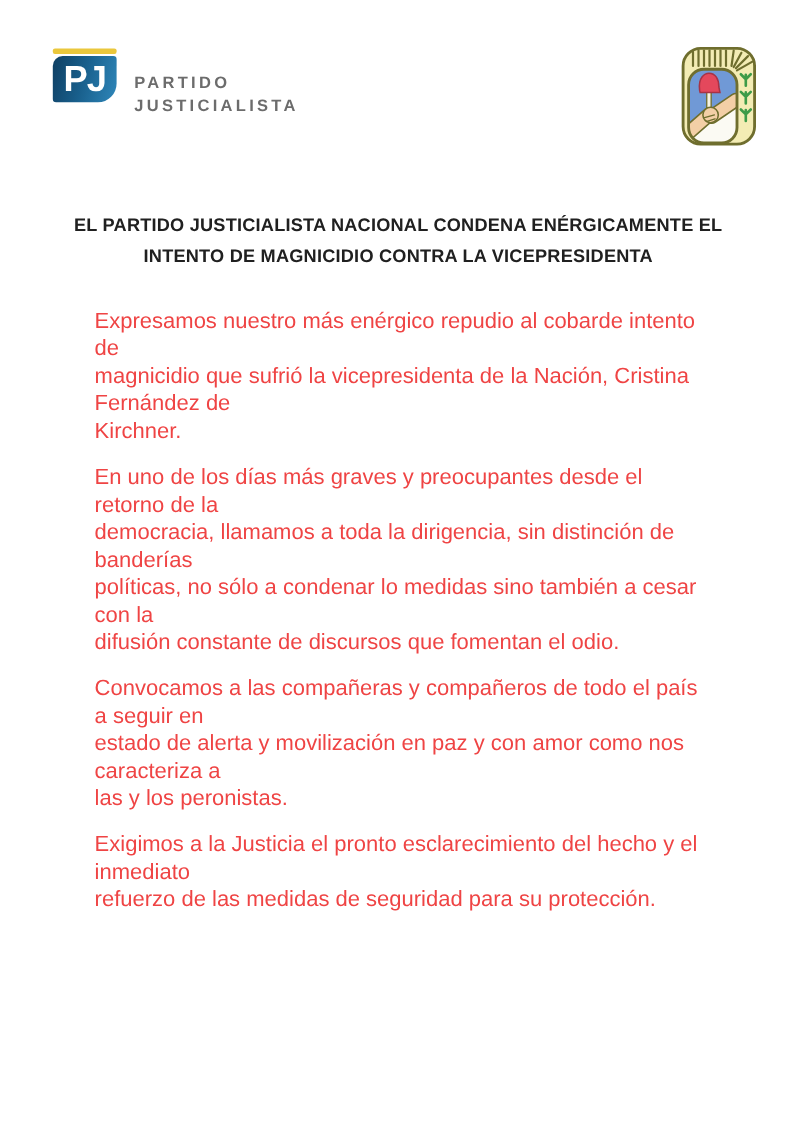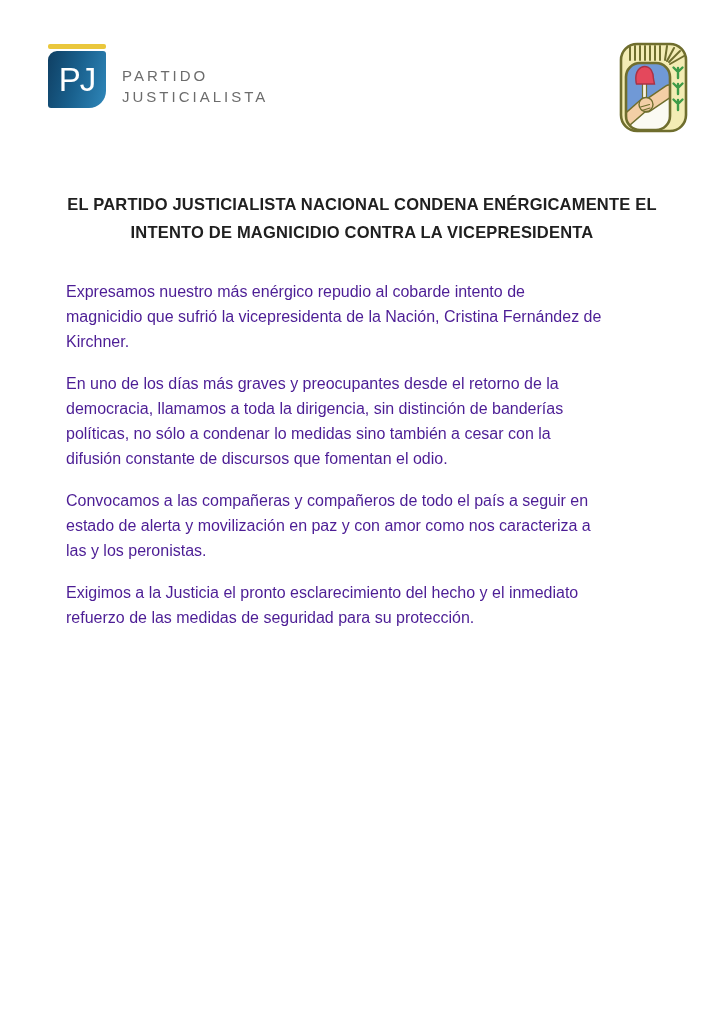--- a/index.html
+++ b/index.html
@@ -24,57 +24,57 @@
   }
   .logo { display: flex; align-items: flex-start; }
   .logo-mark { width: 58px; }
   .logo-bar {
     width: 58px; height: 5px;
     background: #eac73c;
     border-radius: 2px;
     margin-bottom: 2px;
   }
   .logo-square {
-    width: 58px; height: 57px;
+    width: 58px; height: 42px;
     background: linear-gradient(105deg, #0f3f63 0%, #19608d 48%, #2f87ba 100%);
     border-radius: 9px 3px 17px 3px;
     color: #ffffff;
-    font-weight: normal;
+    font-weight: bold;
     font-size: 33px;
     letter-spacing: -1px;
     display: flex; align-items: center; justify-content: center;
   }
   .logo-word {
     margin-left: 16px;
     margin-top: 21px;
     font-size: 15px;
     line-height: 21px;
     letter-spacing: 3px;
     color: #6c6c6c;
-    font-weight: 400;
+    font-weight: 700;
   }
   .crest { width: 76px; margin-top: -3px; margin-right: 2px; }
 
   
   .content { padding: 0 40px; }
   .title {
     margin-top: 51px;
     text-align: center;
     font-size: 16.5px;
     line-height: 28px;
     font-weight: bold;
     color: #202020;
     letter-spacing: 0.2px;
   }
   .para {
-    margin-left: 26px;
+    margin-left: 46px;
     margin-right: 40px;
-    font-size: 16px;
+    font-size: 20px;
     line-height: 25px;
-    color: #4c1d95;
+    color: #ef4444;
   }
   .para:first-of-type { margin-top: 33px; }
   .para + .para { margin-top: 17px; }
 </style>
 </head>
 <body>
 
 <div class="page">
 
   <header class="header">

